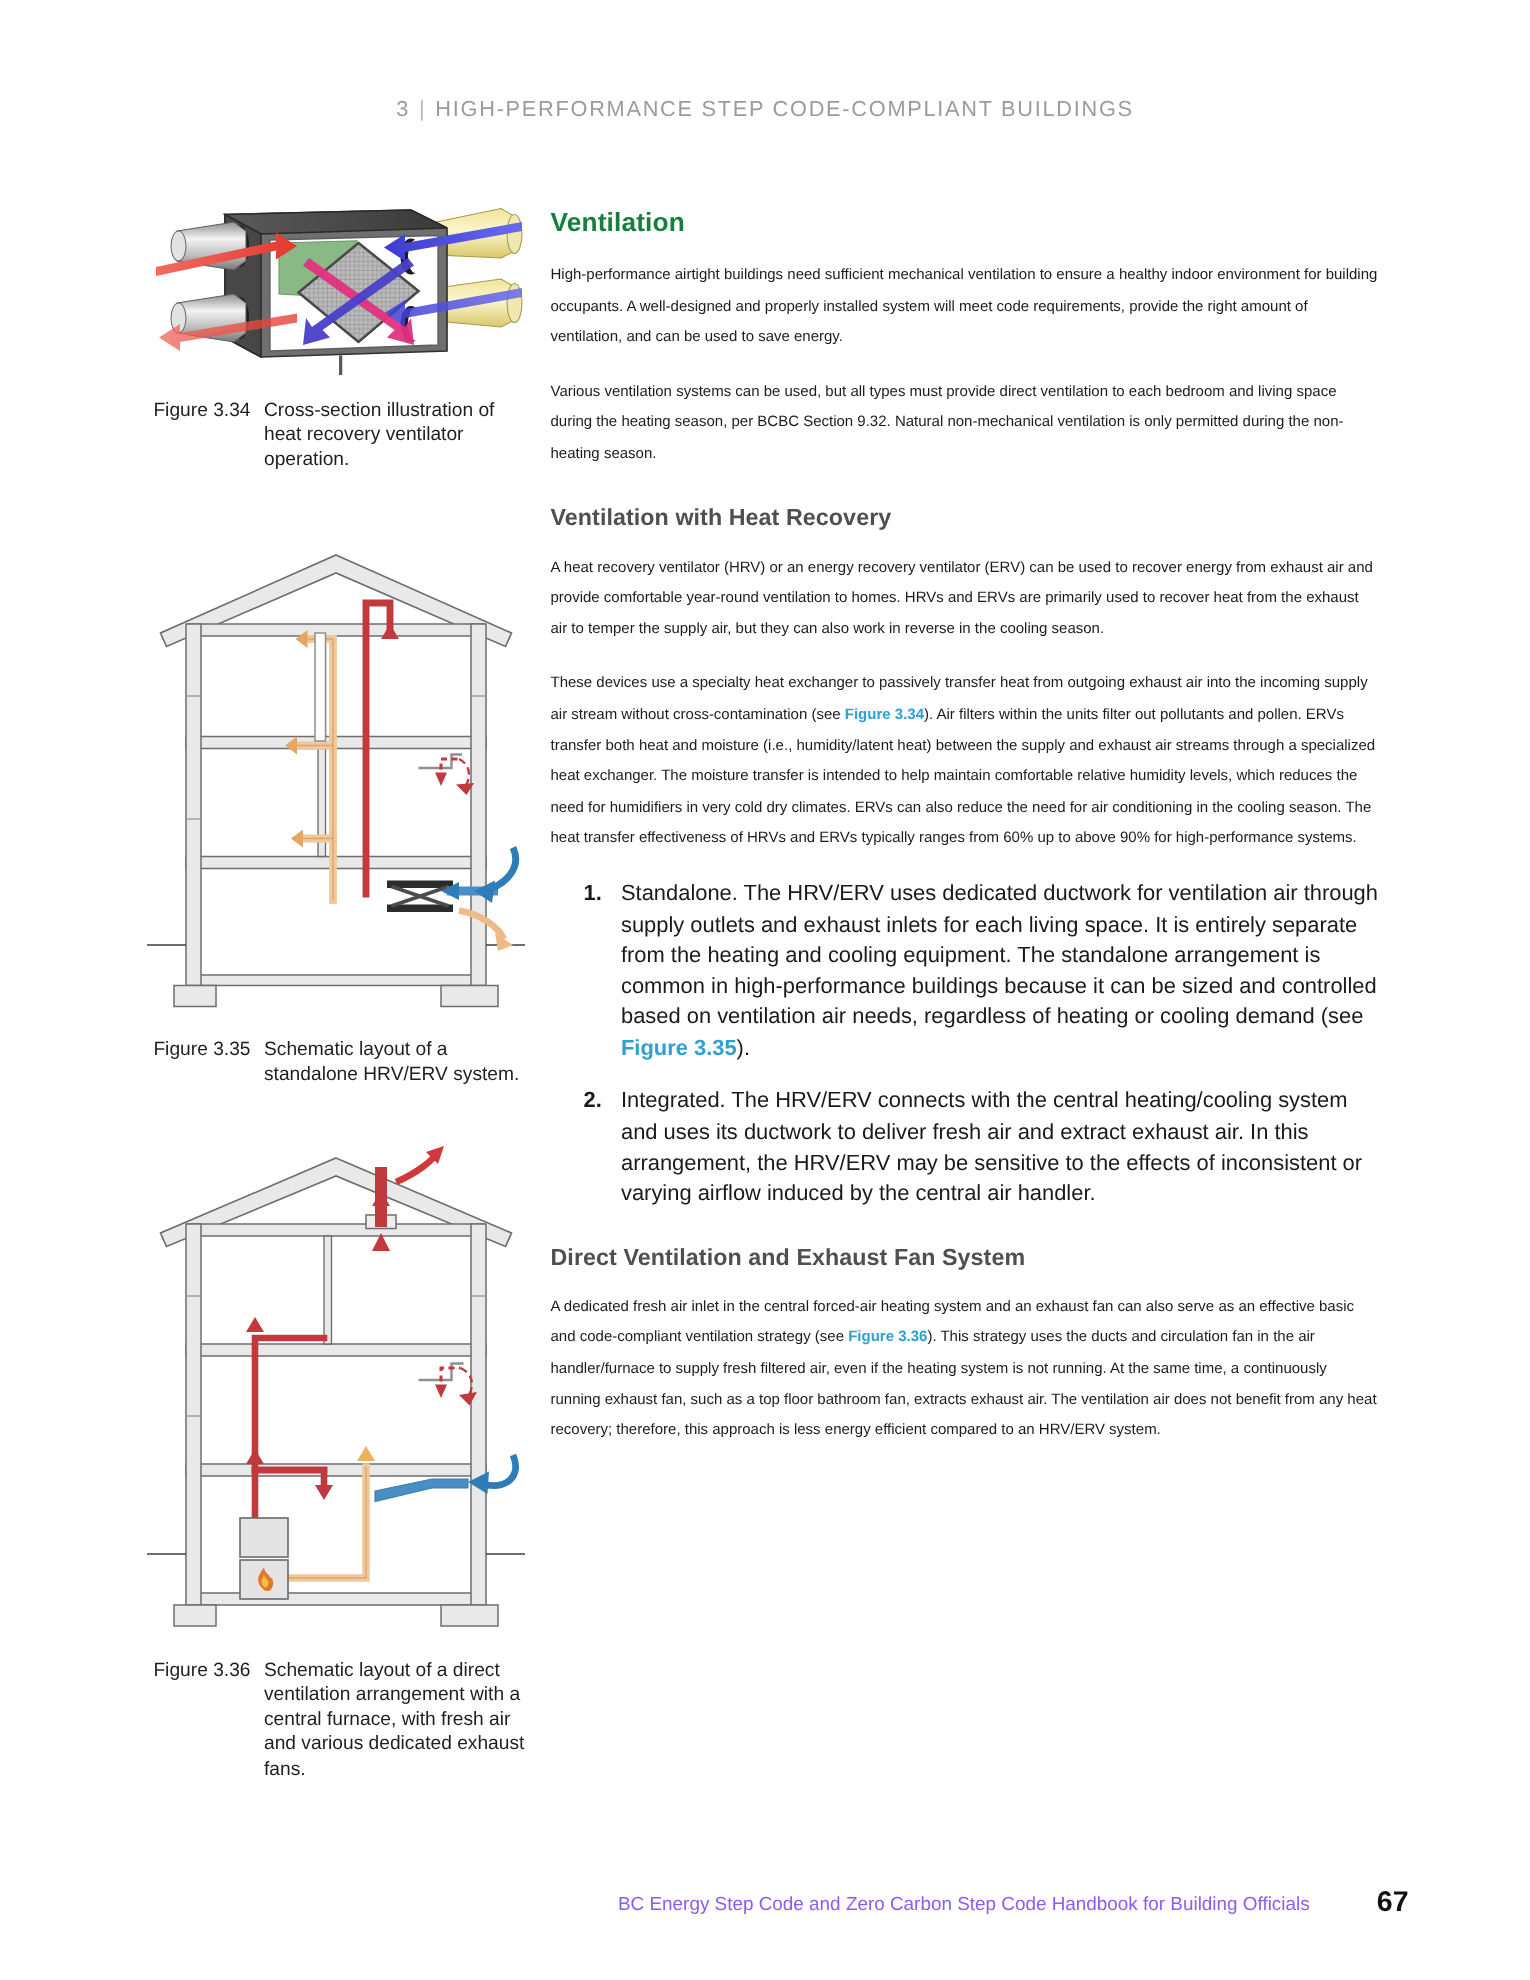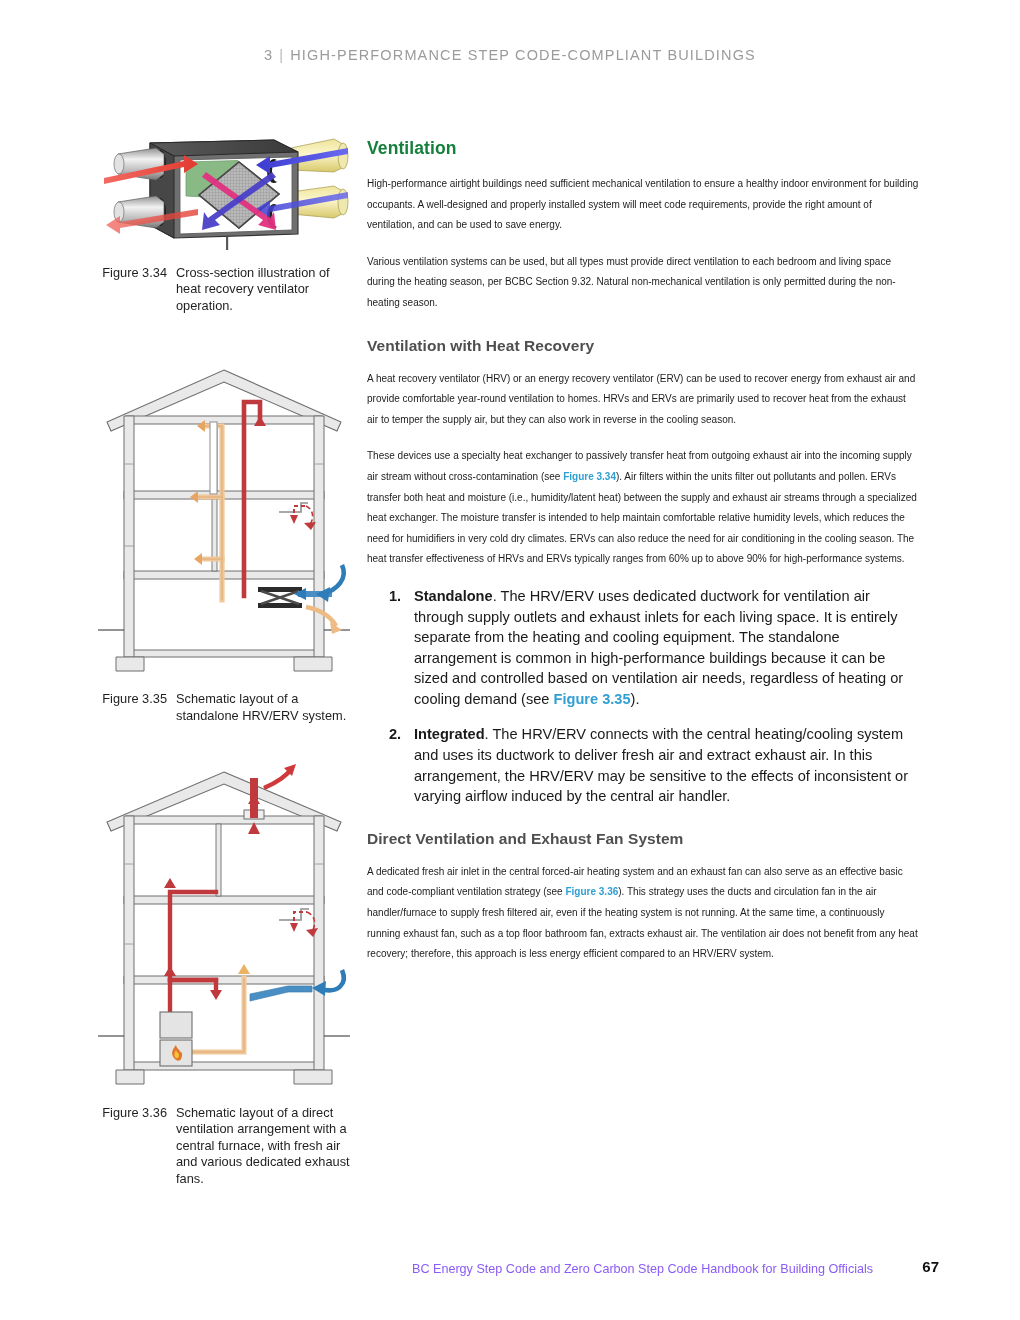--- a/index.html
+++ b/index.html
@@ -11,21 +11,21 @@
     width: 1020px; height: 1320px;
     position: relative;
     font-family: "Liberation Sans", sans-serif;
     color: #1a1a1a;
     overflow: hidden;
   }
 
   
   #running-header {
     position: absolute;
-    top: 47px; left: 0; right: 0;
+    top: 65px; left: 0; right: 0;
     text-align: center;
     font-size: 14.5px;
     letter-spacing: 1.15px;
     color: #9b9b9b;
     font-weight: 400;
     white-space: nowrap;
   }
   #running-header .chap-num { letter-spacing: 1.15px; }
   #running-header .bar { padding: 0 6px; color: #b8b8b8; }
 
@@ -78,21 +78,21 @@
     margin: 23px 0 14px 0;
     letter-spacing: 0.05px;
   }
   p.body {
     font-size: 10px;
     line-height: 20.6px;
     margin: 0 0 16px 0;
     color: #1c1c1c;
   }
   p.body:last-child { margin-bottom: 0; }
-  .lead-in { font-weight: 700; }
+  .lead-in { font-weight: 400; }
   .xref { color: #2f9fd4; font-weight: 600; }
 
   ol.num-list {
     margin: 14px 0 16px 0;
     padding: 0;
     list-style: none;
     counter-reset: item;
   }
   ol.num-list > li {
     position: relative;
@@ -117,21 +117,21 @@
   #footer-title {
     position: absolute;
     left: 45px; top: 4px;
     font-size: 12.6px;
     color: #8b5cf6;
     white-space: nowrap;
   }
   #folio {
     position: absolute;
     right: 81px; top: 0px;
-    font-size: 15px;
+    font-size: 19px;
     font-weight: 700;
     color: #111;
   }
 
   
   #fig334-art { height: 128px; }
   #fig334-art svg { display: block; }
 
   
   .house-svg { display: block; }

